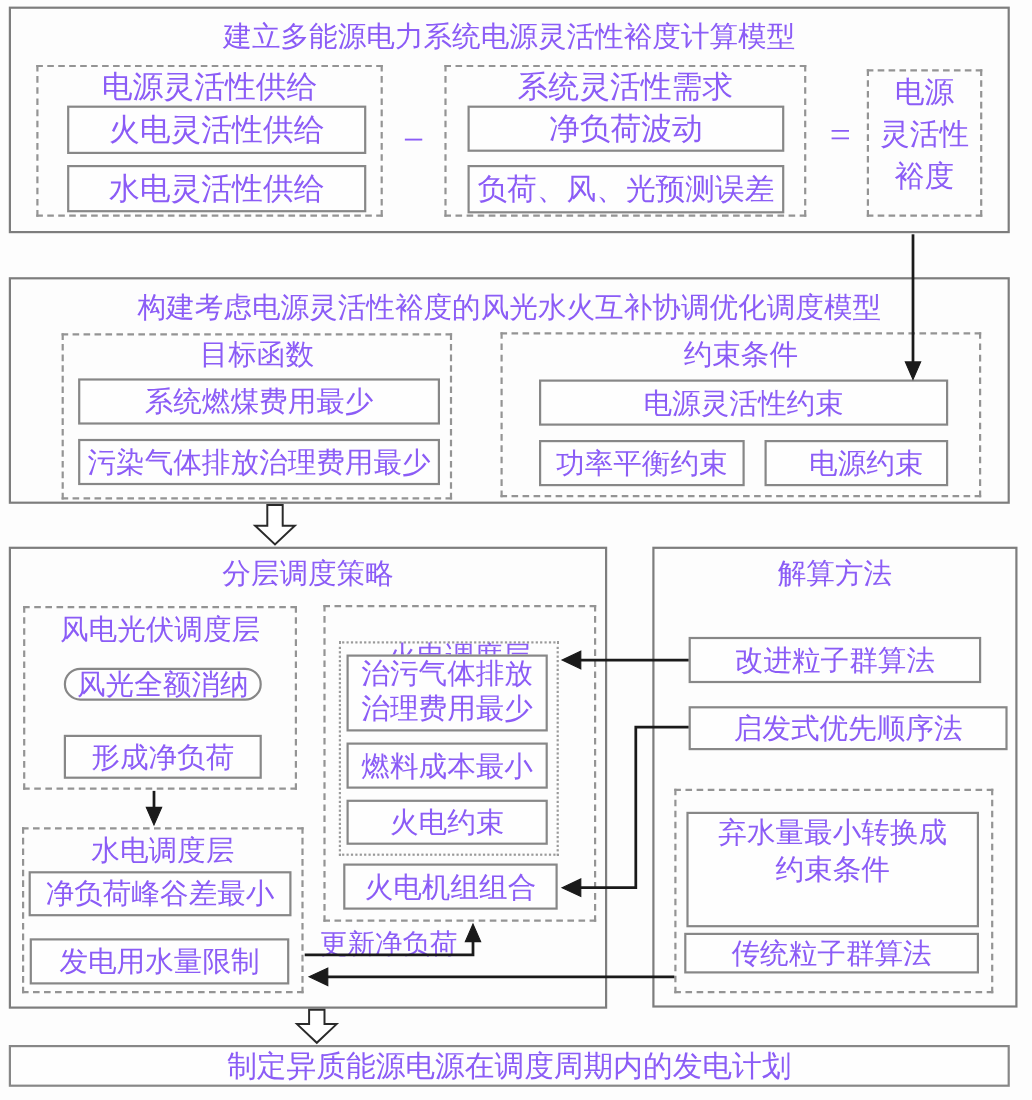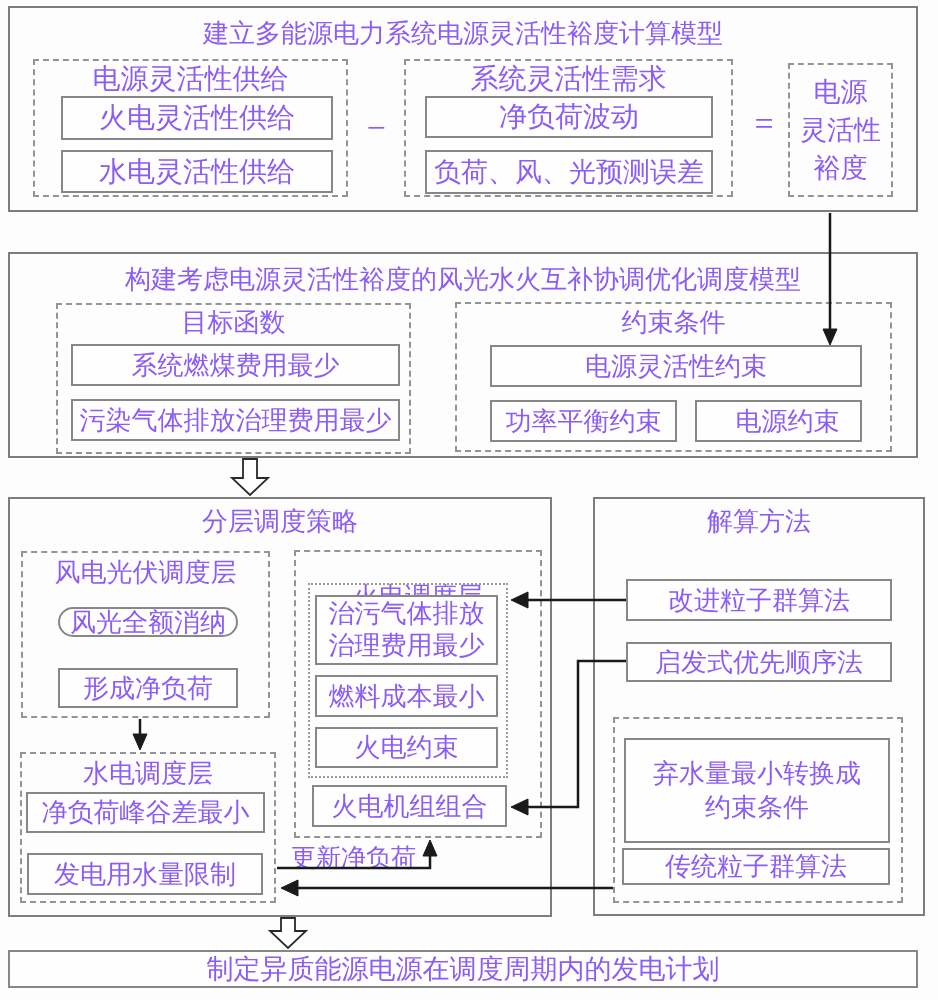--- a/index.html
+++ b/index.html
@@ -12,21 +12,21 @@
   .dashed{border:2px dashed #949494;background:transparent;}
   .dotted{border:2px dotted #9a9a9a;background:transparent;}
   .cell{
     border:2px solid #878787;background:#fefefe;
     display:flex;align-items:center;justify-content:center;text-align:center;
   }
   .ttl{display:flex;align-items:center;justify-content:center;text-align:center;}
   .fs26{font-size:26px;}
   .fs27{font-size:27px;}
   .fs28{font-size:28px;}
-  .col{display:flex;flex-direction:column;align-items:center;justify-content:center;}
+  .col{display:flex;flex-direction:column;align-items:center;justify-content:flex-start;}
   .op{font-size:34px;display:flex;align-items:center;justify-content:center;}
   svg.overlay{position:absolute;left:0;top:0;pointer-events:none;z-index:6;}
   .lbl{font-size:25px;}
 </style>
 </head>
 <body>
 
 <div id="stage">
 
   <div class="abs outer" style="left:8px;top:6px;width:910px;height:206px;"></div>
@@ -88,21 +88,21 @@
   <div class="abs dashed" style="left:20px;top:752px;width:256px;height:151px;"></div>
   <div class="abs ttl fs26" style="left:20px;top:757px;width:256px;height:32px;">水电调度层</div>
   <div class="abs cell fs26" style="left:26px;top:792px;width:239px;height:41px;">净负荷峰谷差最小</div>
   <div class="abs cell fs26" style="left:27px;top:853px;width:236px;height:42px;">发电用水量限制</div>
 
   <div class="abs lbl" style="left:291px;top:841px;width:135px;height:28px;">更新净负荷</div>
 
   <div class="abs outer" style="left:593px;top:497px;width:332px;height:419px;"></div>
   <div class="abs ttl fs26" style="left:593px;top:505px;width:332px;height:32px;">解算方法</div>
   <div class="abs cell fs26" style="left:626px;top:579px;width:266px;height:42px;">改进粒子群算法</div>
-  <div class="abs cell fs26" style="left:626px;top:642px;width:266px;height:40px;">启发式优先顺序法</div>
+  <div class="abs cell fs26" style="left:626px;top:642px;width:290px;height:40px;">启发式优先顺序法</div>
   <div class="abs dashed" style="left:613px;top:717px;width:290px;height:186px;"></div>
   <div class="abs cell fs26 col" style="left:624px;top:738px;width:266px;height:105px;line-height:34px;">
     <span>弃水量最小转换成</span>
     <span>约束条件</span>
   </div>
   <div class="abs cell fs26" style="left:622px;top:848px;width:268px;height:37px;">传统粒子群算法</div>
 
   <div class="abs cell fs27" style="left:8px;top:950px;width:910px;height:38px;">制定异质能源电源在调度周期内的发电计划</div>
 
   <svg class="overlay" width="938" height="1000" viewBox="0 0 938 1000">

